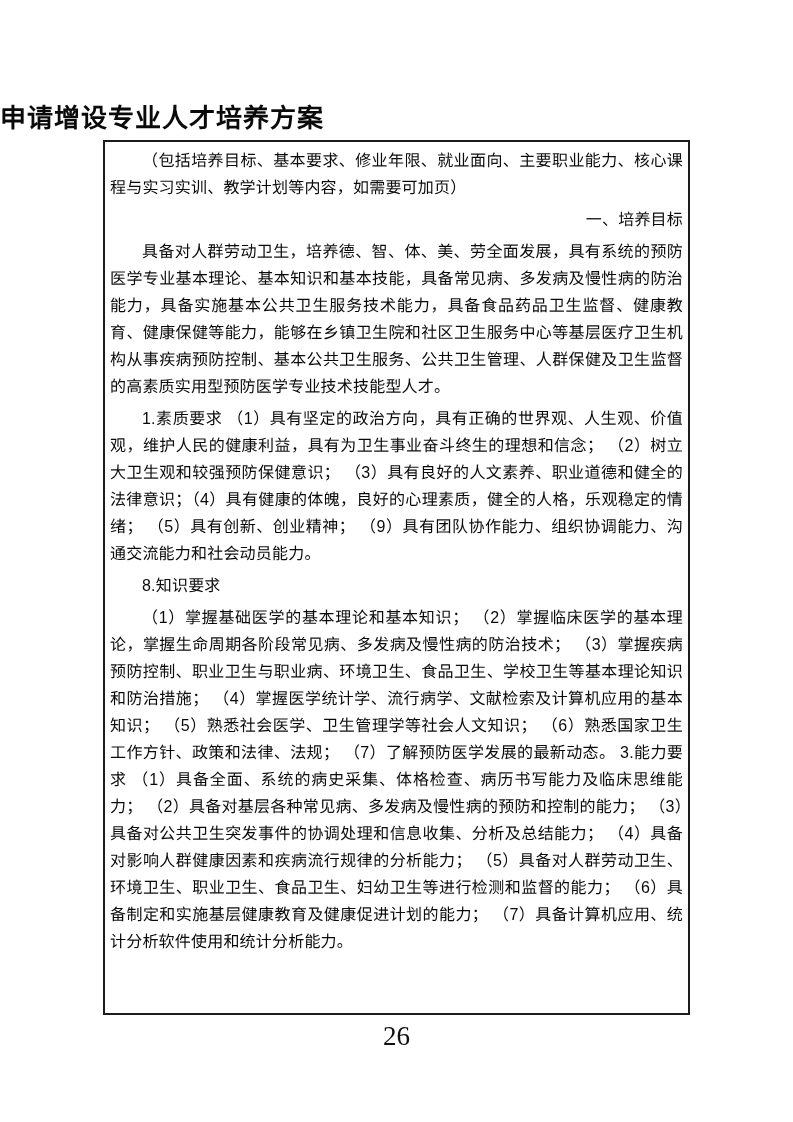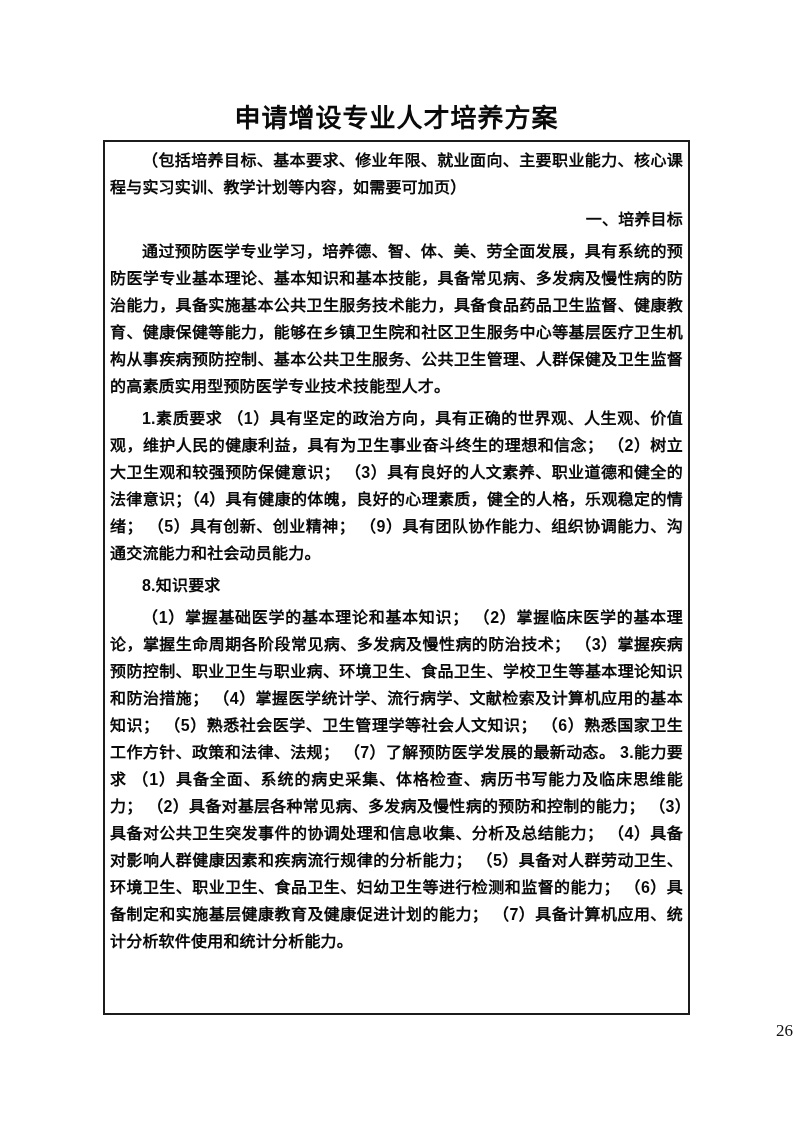--- a/index.html
+++ b/index.html
@@ -15,21 +15,21 @@
     color: #000000;
     font-family: "Liberation Sans", sans-serif;
     overflow: hidden;
   }
   .doc-title {
     position: absolute;
     top: 97px;
     left: 0;
     width: 100%;
     margin: 0;
-    text-align: center;
+    text-align: left;
     font-size: 26px;
     font-weight: 700;
     letter-spacing: 1px;
     color: #0a0a0a;
   }
   .form-box {
     position: absolute;
     left: 103px;
     top: 140px;
     width: 587px;
@@ -37,58 +37,58 @@
     box-sizing: border-box;
     border: 2px solid #1c1c1c;
     padding: 3px 5px 0 5px;
     overflow: hidden;
     background: #ffffff;
   }
   .para {
     margin: 0;
     padding-top: 5px;
     font-size: 16px;
-    font-weight: 700;
+    font-weight: 400;
     line-height: 27px;
     text-align: justify;
     text-indent: 32px;
     color: #0a0a0a;
     letter-spacing: 0.2px;
   }
   .para.intro {
     padding-top: 2px;
   }
   .para.heading {
     text-align: right;
   }
   .page-number {
     position: absolute;
     top: 1021px;
     left: 0;
     width: 100%;
-    text-align: right;
+    text-align: center;
     font-family: "Liberation Serif", serif;
-    font-size: 17px;
+    font-size: 27px;
     color: #111111;
   }
 </style>
 </head>
 <body>
 
 <div class="page">
 
   <h1 class="doc-title">申请增设专业人才培养方案</h1>
 
   <div class="form-box">
 
     <p class="para intro">（包括培养目标、基本要求、修业年限、就业面向、主要职业能力、核心课程与实习实训、教学计划等内容，如需要可加页）</p>
 
     <p class="para heading">一、培养目标</p>
 
-    <p class="para">通过预防医学专业学习，培养德、智、体、美、劳全面发展，具有系统的预防医学专业基本理论、基本知识和基本技能，具备常见病、多发病及慢性病的防治能力，具备实施基本公共卫生服务技术能力，具备食品药品卫生监督、健康教育、健康保健等能力，能够在乡镇卫生院和社区卫生服务中心等基层医疗卫生机构从事疾病预防控制、基本公共卫生服务、公共卫生管理、人群保健及卫生监督的高素质实用型预防医学专业技术技能型人才。</p>
+    <p class="para">具备对人群劳动卫生，培养德、智、体、美、劳全面发展，具有系统的预防医学专业基本理论、基本知识和基本技能，具备常见病、多发病及慢性病的防治能力，具备实施基本公共卫生服务技术能力，具备食品药品卫生监督、健康教育、健康保健等能力，能够在乡镇卫生院和社区卫生服务中心等基层医疗卫生机构从事疾病预防控制、基本公共卫生服务、公共卫生管理、人群保健及卫生监督的高素质实用型预防医学专业技术技能型人才。</p>
 
 
     <p class="para">1.素质要求 （1）具有坚定的政治方向，具有正确的世界观、人生观、价值观，维护人民的健康利益，具有为卫生事业奋斗终生的理想和信念； （2）树立大卫生观和较强预防保健意识； （3）具有良好的人文素养、职业道德和健全的法律意识；（4）具有健康的体魄，良好的心理素质，健全的人格，乐观稳定的情绪； （5）具有创新、创业精神； （9）具有团队协作能力、组织协调能力、沟通交流能力和社会动员能力。</p>
 
     <p class="para">8.知识要求</p>
 
     <p class="para">（1）掌握基础医学的基本理论和基本知识； （2）掌握临床医学的基本理论，掌握生命周期各阶段常见病、多发病及慢性病的防治技术； （3）掌握疾病预防控制、职业卫生与职业病、环境卫生、食品卫生、学校卫生等基本理论知识和防治措施； （4）掌握医学统计学、流行病学、文献检索及计算机应用的基本知识； （5）熟悉社会医学、卫生管理学等社会人文知识； （6）熟悉国家卫生工作方针、政策和法律、法规； （7）了解预防医学发展的最新动态。 3.能力要求 （1）具备全面、系统的病史采集、体格检查、病历书写能力及临床思维能力； （2）具备对基层各种常见病、多发病及慢性病的预防和控制的能力； （3）具备对公共卫生突发事件的协调处理和信息收集、分析及总结能力； （4）具备对影响人群健康因素和疾病流行规律的分析能力； （5）具备对人群劳动卫生、环境卫生、职业卫生、食品卫生、妇幼卫生等进行检测和监督的能力； （6）具备制定和实施基层健康教育及健康促进计划的能力； （7）具备计算机应用、统计分析软件使用和统计分析能力。</p>
 
 
   </div>

